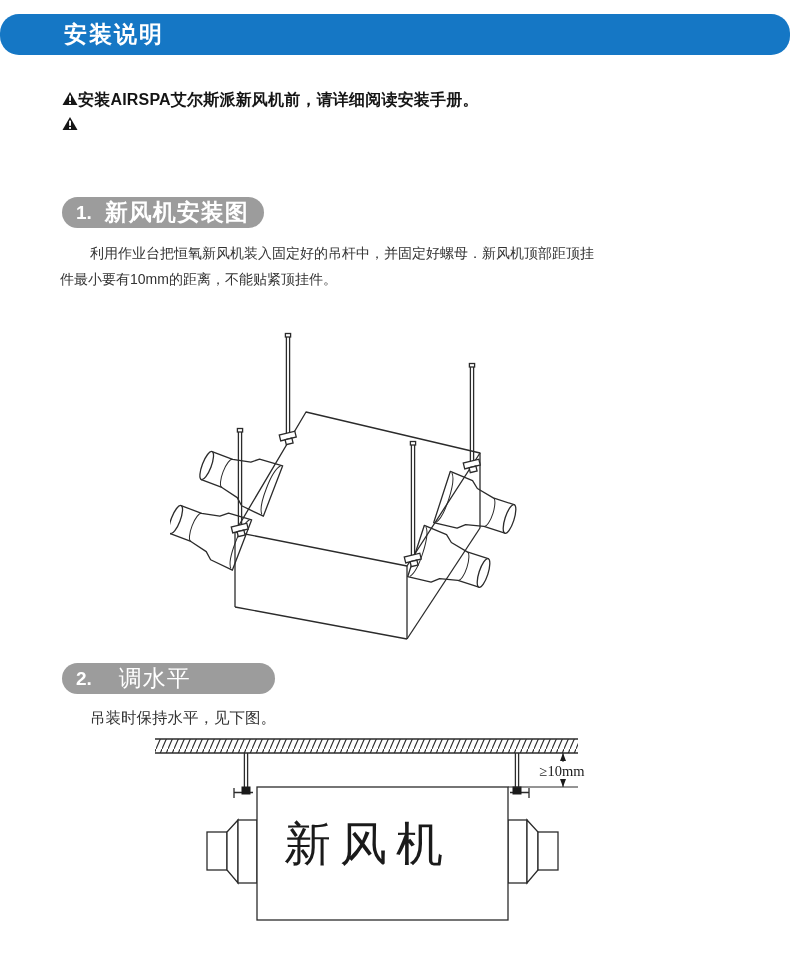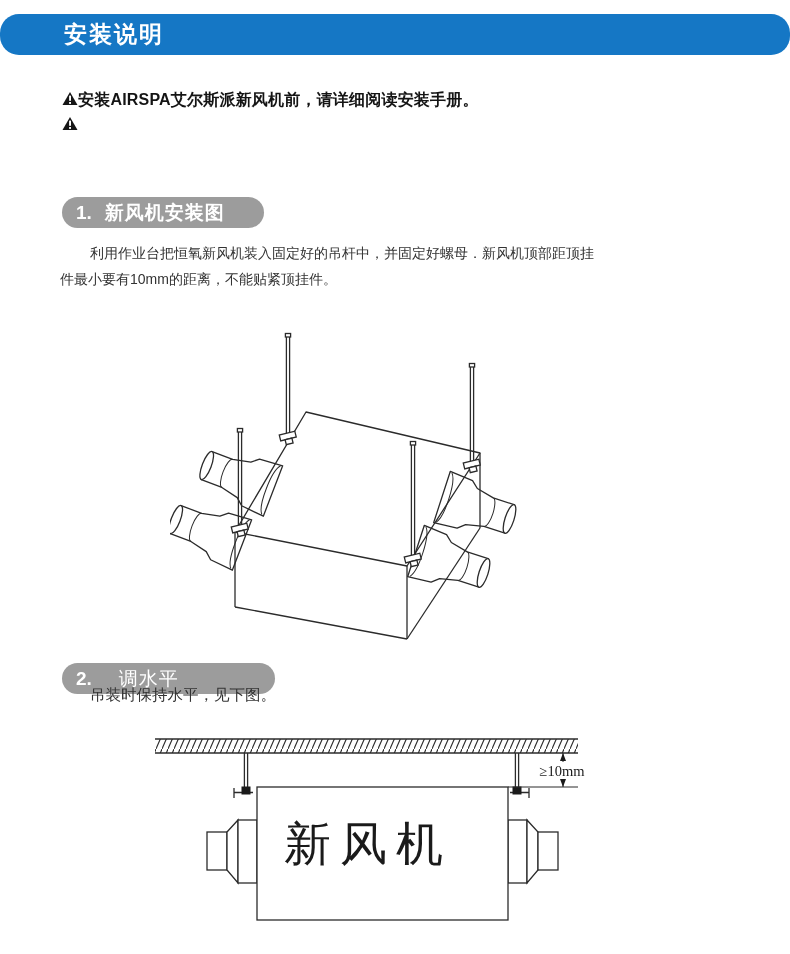--- a/index.html
+++ b/index.html
@@ -14,30 +14,30 @@
   .header-title{color:#fff;font-size:23px;font-weight:700;letter-spacing:2px;margin-left:64px;}
   
   .warnings{position:absolute;left:62px;top:87px;width:706px;}
   .warning-item{display:flex;align-items:flex-start;}
   .warning-icon{flex:0 0 16px;margin-top:5px;}
   .warning-text{font-size:16px;font-weight:700;line-height:25px;color:#141414;letter-spacing:0.2px;white-space:nowrap;}
   
   .badge{position:absolute;height:31px;background:#9c9c9c;border-radius:16px;
     display:flex;align-items:center;color:#fff;}
   .badge .num{font-size:19px;font-weight:700;margin-left:14px;}
-  .badge .ttl{font-size:19px;font-weight:700;margin-left:13px;letter-spacing:1px;}
+  .badge .ttl{font-size:23px;font-weight:700;margin-left:13px;letter-spacing:1px;}
   #badge-1{left:62px;top:197px;width:202px;}
   #badge-2{left:62px;top:663px;width:213px;}
   #badge-2 .ttl{font-weight:500;margin-left:27px;}
   
   .para{position:absolute;left:60px;top:240px;width:706px;font-size:14px;line-height:26px;
     color:#333;font-weight:400;}
   .para .l1{text-indent:30px;white-space:nowrap;}
   .para .l2{white-space:nowrap;}
-  .caption{position:absolute;left:90px;top:685px;font-size:15.5px;color:#333;}
+  .caption{position:absolute;left:90px;top:708px;font-size:15.5px;color:#333;}
   
   .diag{position:absolute;}
   #iso-diagram{left:170px;top:329px;}
   #side-diagram{left:150px;top:735px;}
   .ln{stroke:#2b2b2b;stroke-width:1.3;fill:none;}
   .fw{stroke:#2b2b2b;stroke-width:1.3;fill:#fff;}
   .thin{stroke:#2b2b2b;stroke-width:1;fill:none;}
   .blk{fill:#1a1a1a;stroke:none;}
   .unit-label-text{font-family:"Liberation Serif","DejaVu Serif",serif;font-size:47px;fill:#1a1a1a;letter-spacing:9px;}
   .dim-text{font-family:"Liberation Serif","DejaVu Serif",serif;font-size:14.5px;fill:#1a1a1a;}

